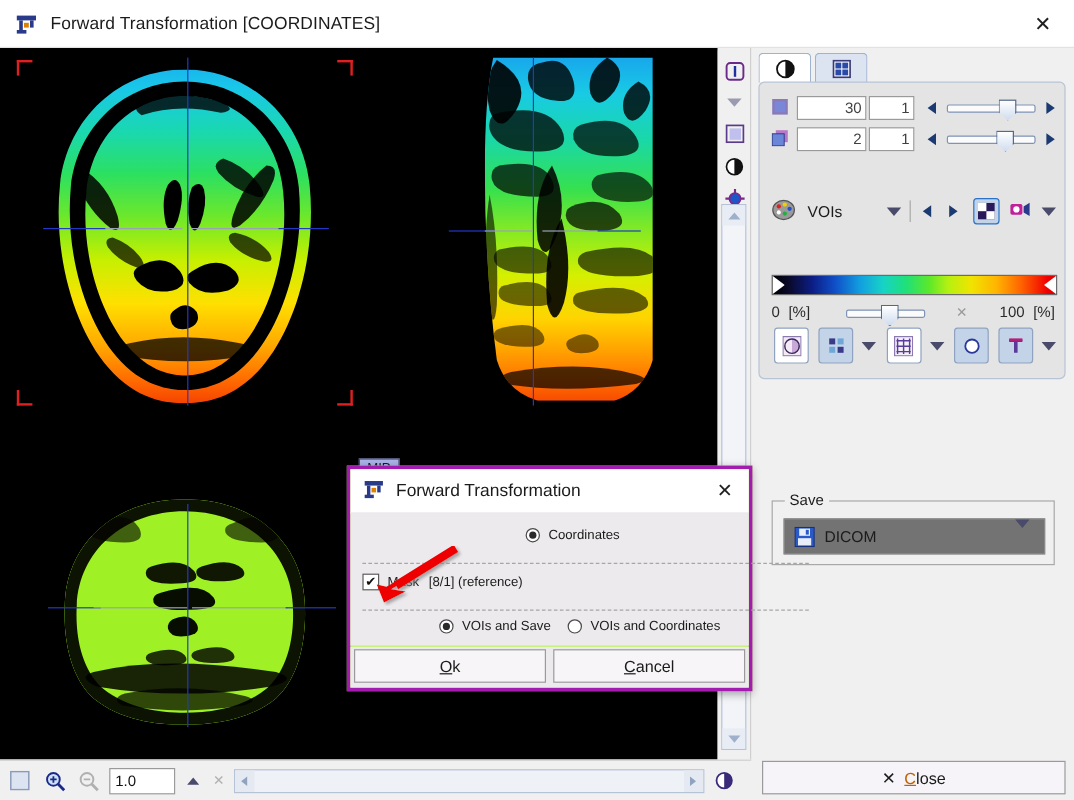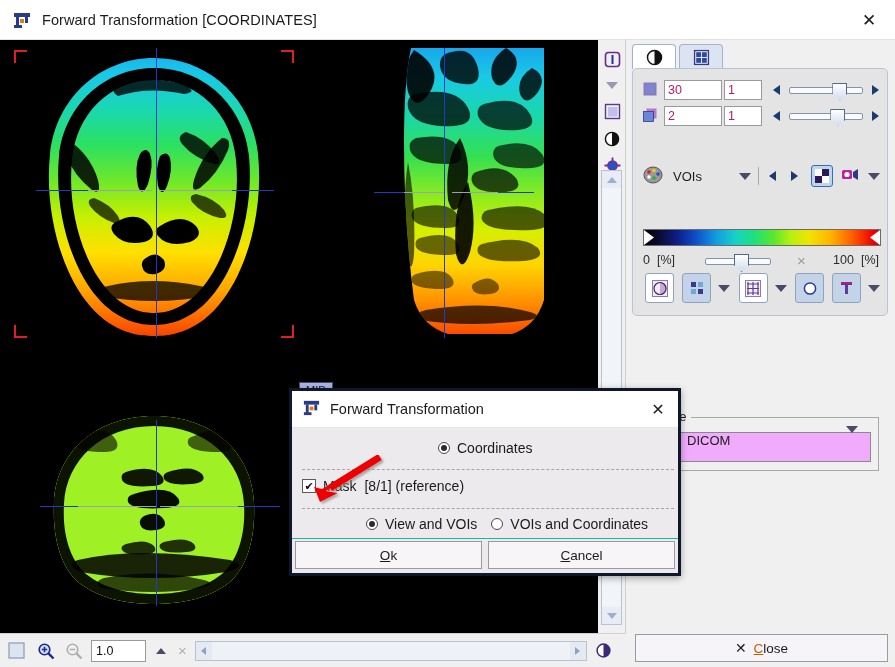--- a/index.html
+++ b/index.html
@@ -115,21 +115,21 @@
 
   .panel-box {
     position: absolute; left: 5px; top: 28px; width: 256px; height: 248px;
     background: #e4e4e4; border: 1px solid #b8c4d6; border-radius: 5px;
   }
 
   .row { position: absolute; display: flex; align-items: center; }
   .txt-field {
     height: 20px; border: 1px solid #9a9a9a; background: #ffffff;
     font-family: "Liberation Sans", sans-serif; font-size: 12.5px;
-    padding: 0 3px; color: #be185d; line-height: 18px;
+    padding: 0 3px; color: #404040; line-height: 18px; text-align: right;
   }
   .arrow-btn {
     width: 14px; height: 16px; display: flex; align-items: center; justify-content: center;
   }
   .tri-left { border-top: 5px solid transparent; border-bottom: 5px solid transparent; border-right: 7px solid #1c3a72; }
   .tri-right { border-top: 5px solid transparent; border-bottom: 5px solid transparent; border-left: 7px solid #1c3a72; }
   .tri-down-sm { border-left: 6px solid transparent; border-right: 6px solid transparent; border-top: 7px solid #4a4a6a; }
 
   .slider-track {
     position: relative; height: 7px; background: #fbfbfb;
@@ -175,22 +175,22 @@
   .save-group {
     position: absolute; left: 16px; top: 377px; width: 236px; height: 54px;
     border: 1px solid #a8a8a8;
   }
   .save-legend {
     position: absolute; left: 10px; top: -8px; background: #f0f0f0;
     padding: 0 4px; font-size: 12.5px; color: #1b1b1b;
   }
   .save-combo {
     position: absolute; left: 9px; top: 14px; width: 218px; height: 30px;
-    background: #f0abfc; border: 1px solid #8a8a8a;
-    display: flex; 
+    background: #737373; border: 1px solid #8a8a8a;
+    display: flex; align-items: center;
   }
   .save-combo .label { margin-left: 8px; font-size: 13px; color: #1b1b1b; }
   .save-combo .caret { position: absolute; right: 12px; }
 
   
   .close-btn {
     position: absolute; left: 635px; top: 634px; width: 253px; height: 28px;
     background: #f6f4f8; border: 1px solid #9a9a9a;
     display: flex; align-items: center; justify-content: center;
     font-size: 13.5px; color: #1b1b1b;
@@ -216,22 +216,22 @@
     position: absolute; top: 0; width: 16px; height: 18px;
     display: flex; align-items: center; justify-content: center; background: #e4e9f2;
   }
   .hscroll .a.l { left: 0; }
   .hscroll .a.r { right: 0; }
   .tri-l-sm { border-top: 4px solid transparent; border-bottom: 4px solid transparent; border-right: 5px solid #8fa3c0; }
   .tri-r-sm { border-top: 4px solid transparent; border-bottom: 4px solid transparent; border-left: 5px solid #8fa3c0; }
 
   
   .dialog {
-    position: absolute; left: 289px; top: 388px; width: 392px; height: 188px;
-    background: #14b8a6; border: 3px solid #0f172a;
+    position: absolute; left: 289px; top: 388px; width: 338px; height: 188px;
+    background: #bef264; border: 3px solid #a21caf;
     box-shadow: 0 2px 7px rgba(0,0,0,.35);
   }
   .dlg-title {
     height: 37px; display: flex; align-items: center;
     background: #ffffff; border-bottom: 1px solid #e6e6e6;
     position: relative;
   }
   .dlg-title .ico { margin-left: 10px; }
   .dlg-title .t { margin-left: 9px; font-size: 14.5px; color: #1b1b1b; }
   .dlg-title .x {
@@ -251,21 +251,21 @@
     flex: 0 0 auto;
   }
   .radio.on::after {
     content: ""; width: 6px; height: 6px; border-radius: 50%; background: #2a2a2a;
   }
   .checkbox {
     width: 14px; height: 14px; border: 1px solid #5a5a5a; background: #fff;
     display: inline-flex; align-items: center; justify-content: center;
     font-size: 11px; color: #111; line-height: 1; flex: 0 0 auto;
   }
-  .dlg-label { font-size: 14px; color: #1b1b1b; }
+  .dlg-label { font-size: 11px; color: #1b1b1b; }
   .dlg-field {
     height: 21px; border: 1px solid #9a9a9a; background: #fff;
     font-size: 12.5px; padding: 0 4px; line-height: 19px; color: #111;
   }
   .dlg-buttons {
     position: absolute; left: 0; bottom: 0; width: 100%; height: 34px;
     display: flex; background: #eceaec; padding: 2px 3px 4px;
   }
   .dlg-btn {
     flex: 1; background: #f7f5f8; border: 1px solid #9a9a9a;
@@ -748,21 +748,21 @@
       <div class="row" style="left:10px;top:50px;width:372px">
         <span class="checkbox">✔</span>
         <span class="dlg-label" style="margin-left:7px">Mask</span>
         <span class="dlg-label" style="margin-left:8px">[8/1] (reference)</span>
       </div>
 
       <div class="dlg-sep" style="top:80px"></div>
 
       <div class="row" style="left:74px;top:88px">
         <span class="radio on"></span>
-        <span class="dlg-label" style="margin-left:7px">View and VOIs</span>
+        <span class="dlg-label" style="margin-left:7px">VOIs and Save</span>
         <span class="radio" style="margin-left:14px"></span>
         <span class="dlg-label" style="margin-left:7px">VOIs and Coordinates</span>
       </div>
     </div>
 
     <div class="dlg-buttons">
       <div class="dlg-btn">
         <span class="accel" style="color:#1b1b1b">O</span>
           <span>k</span>
       </div>

